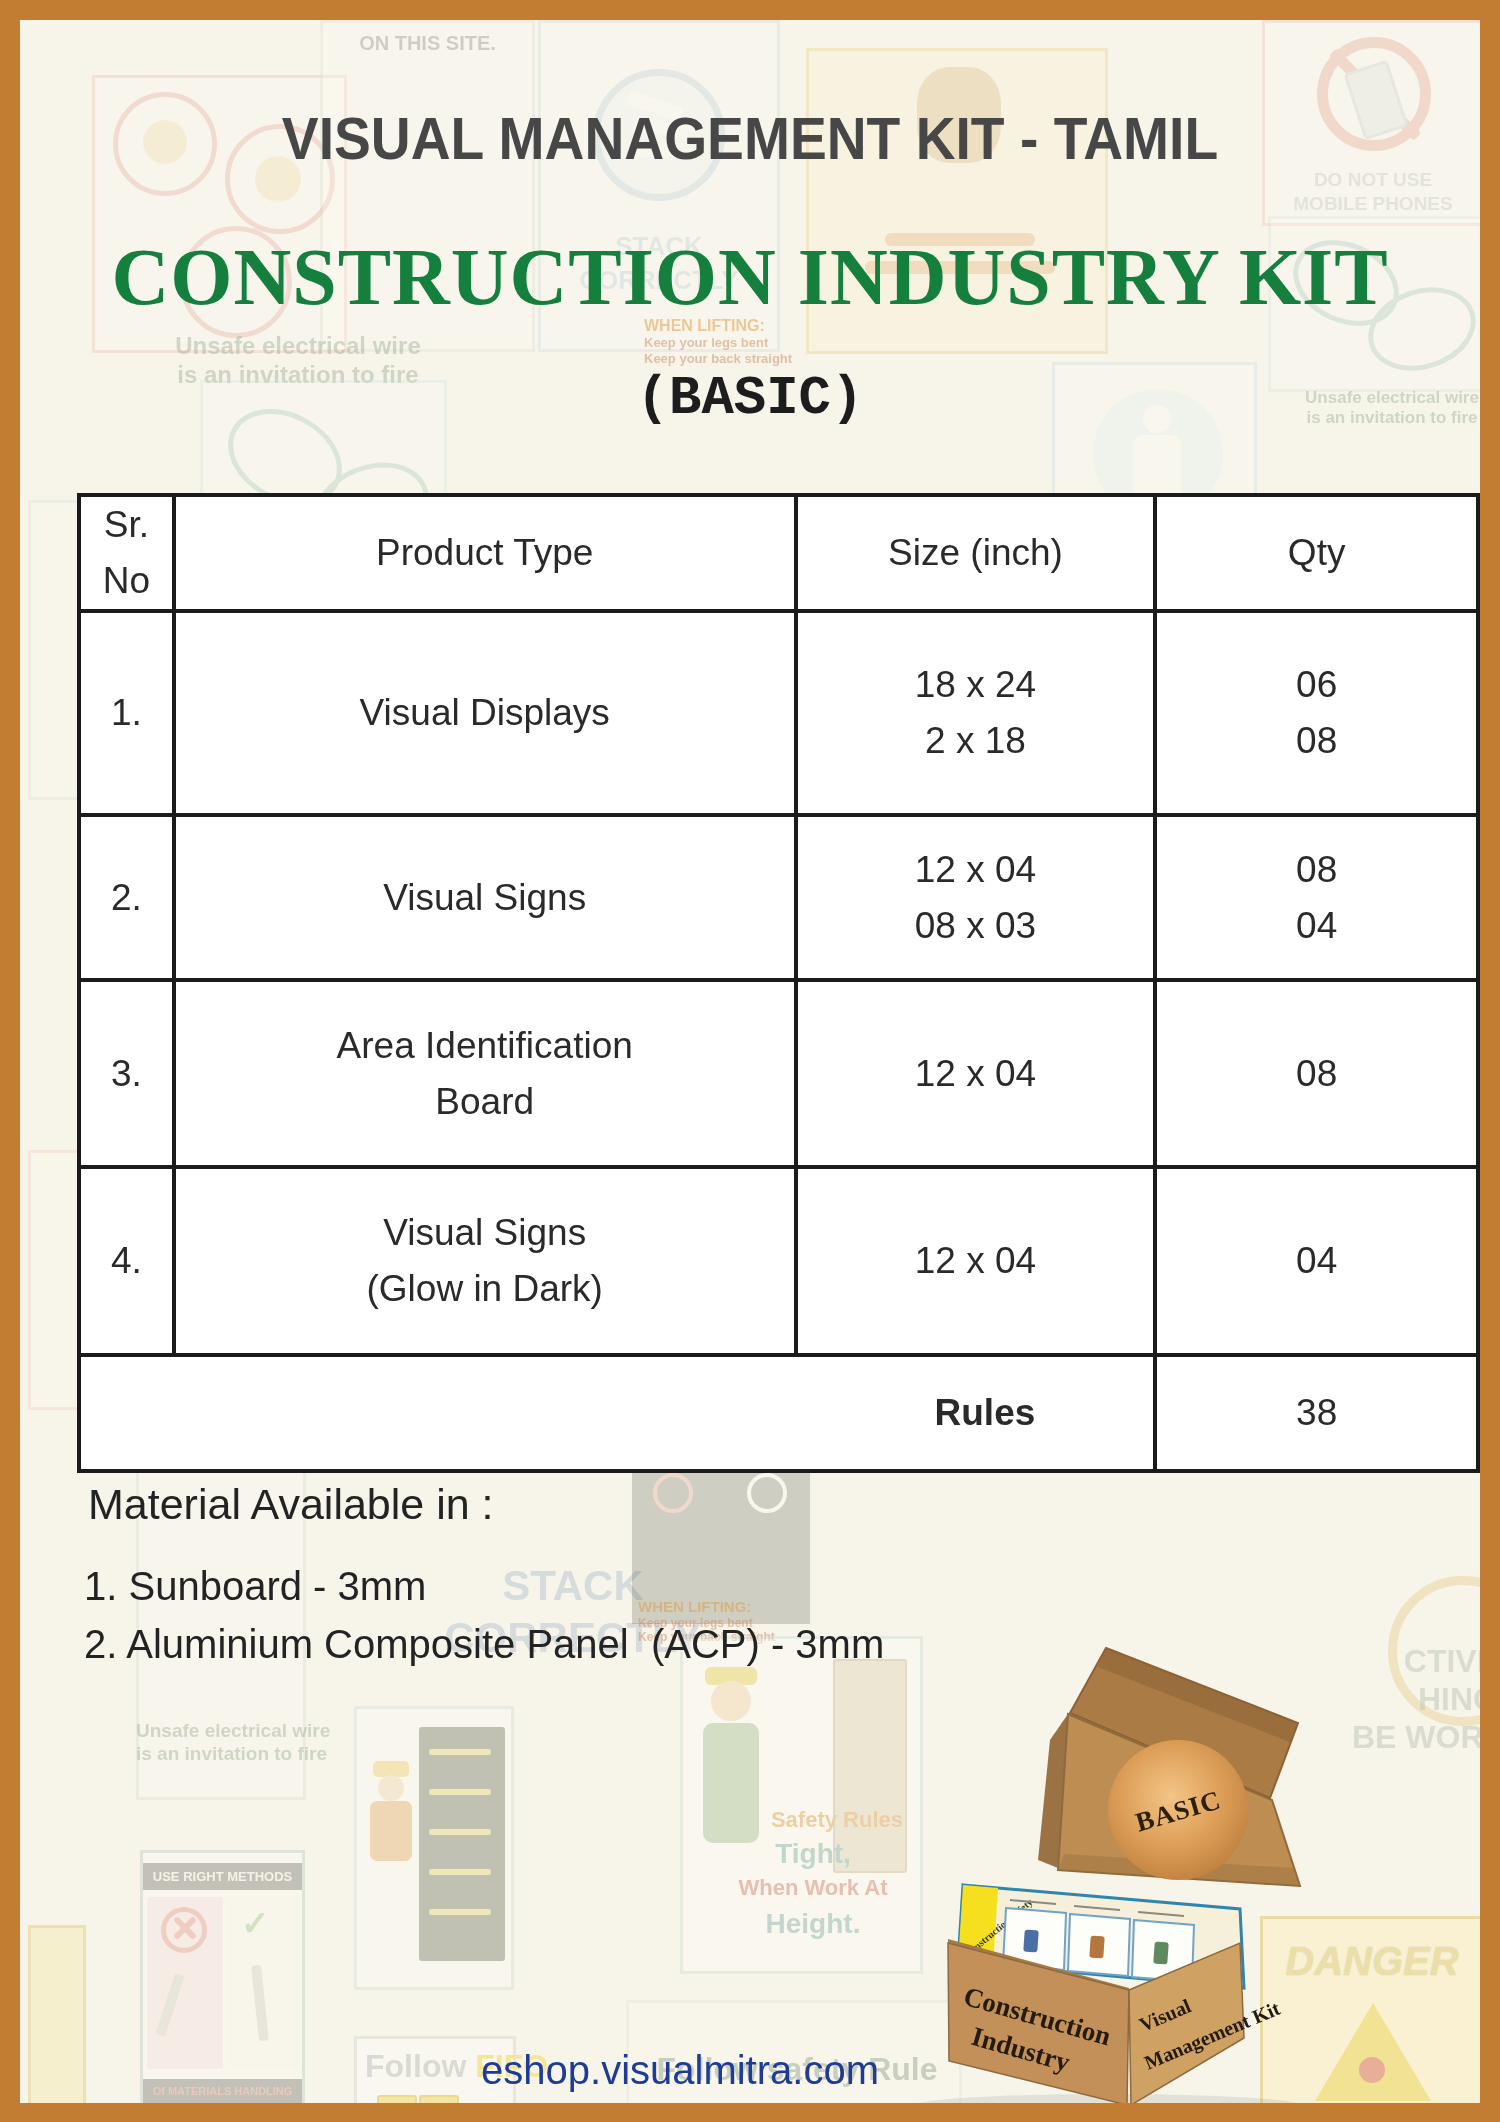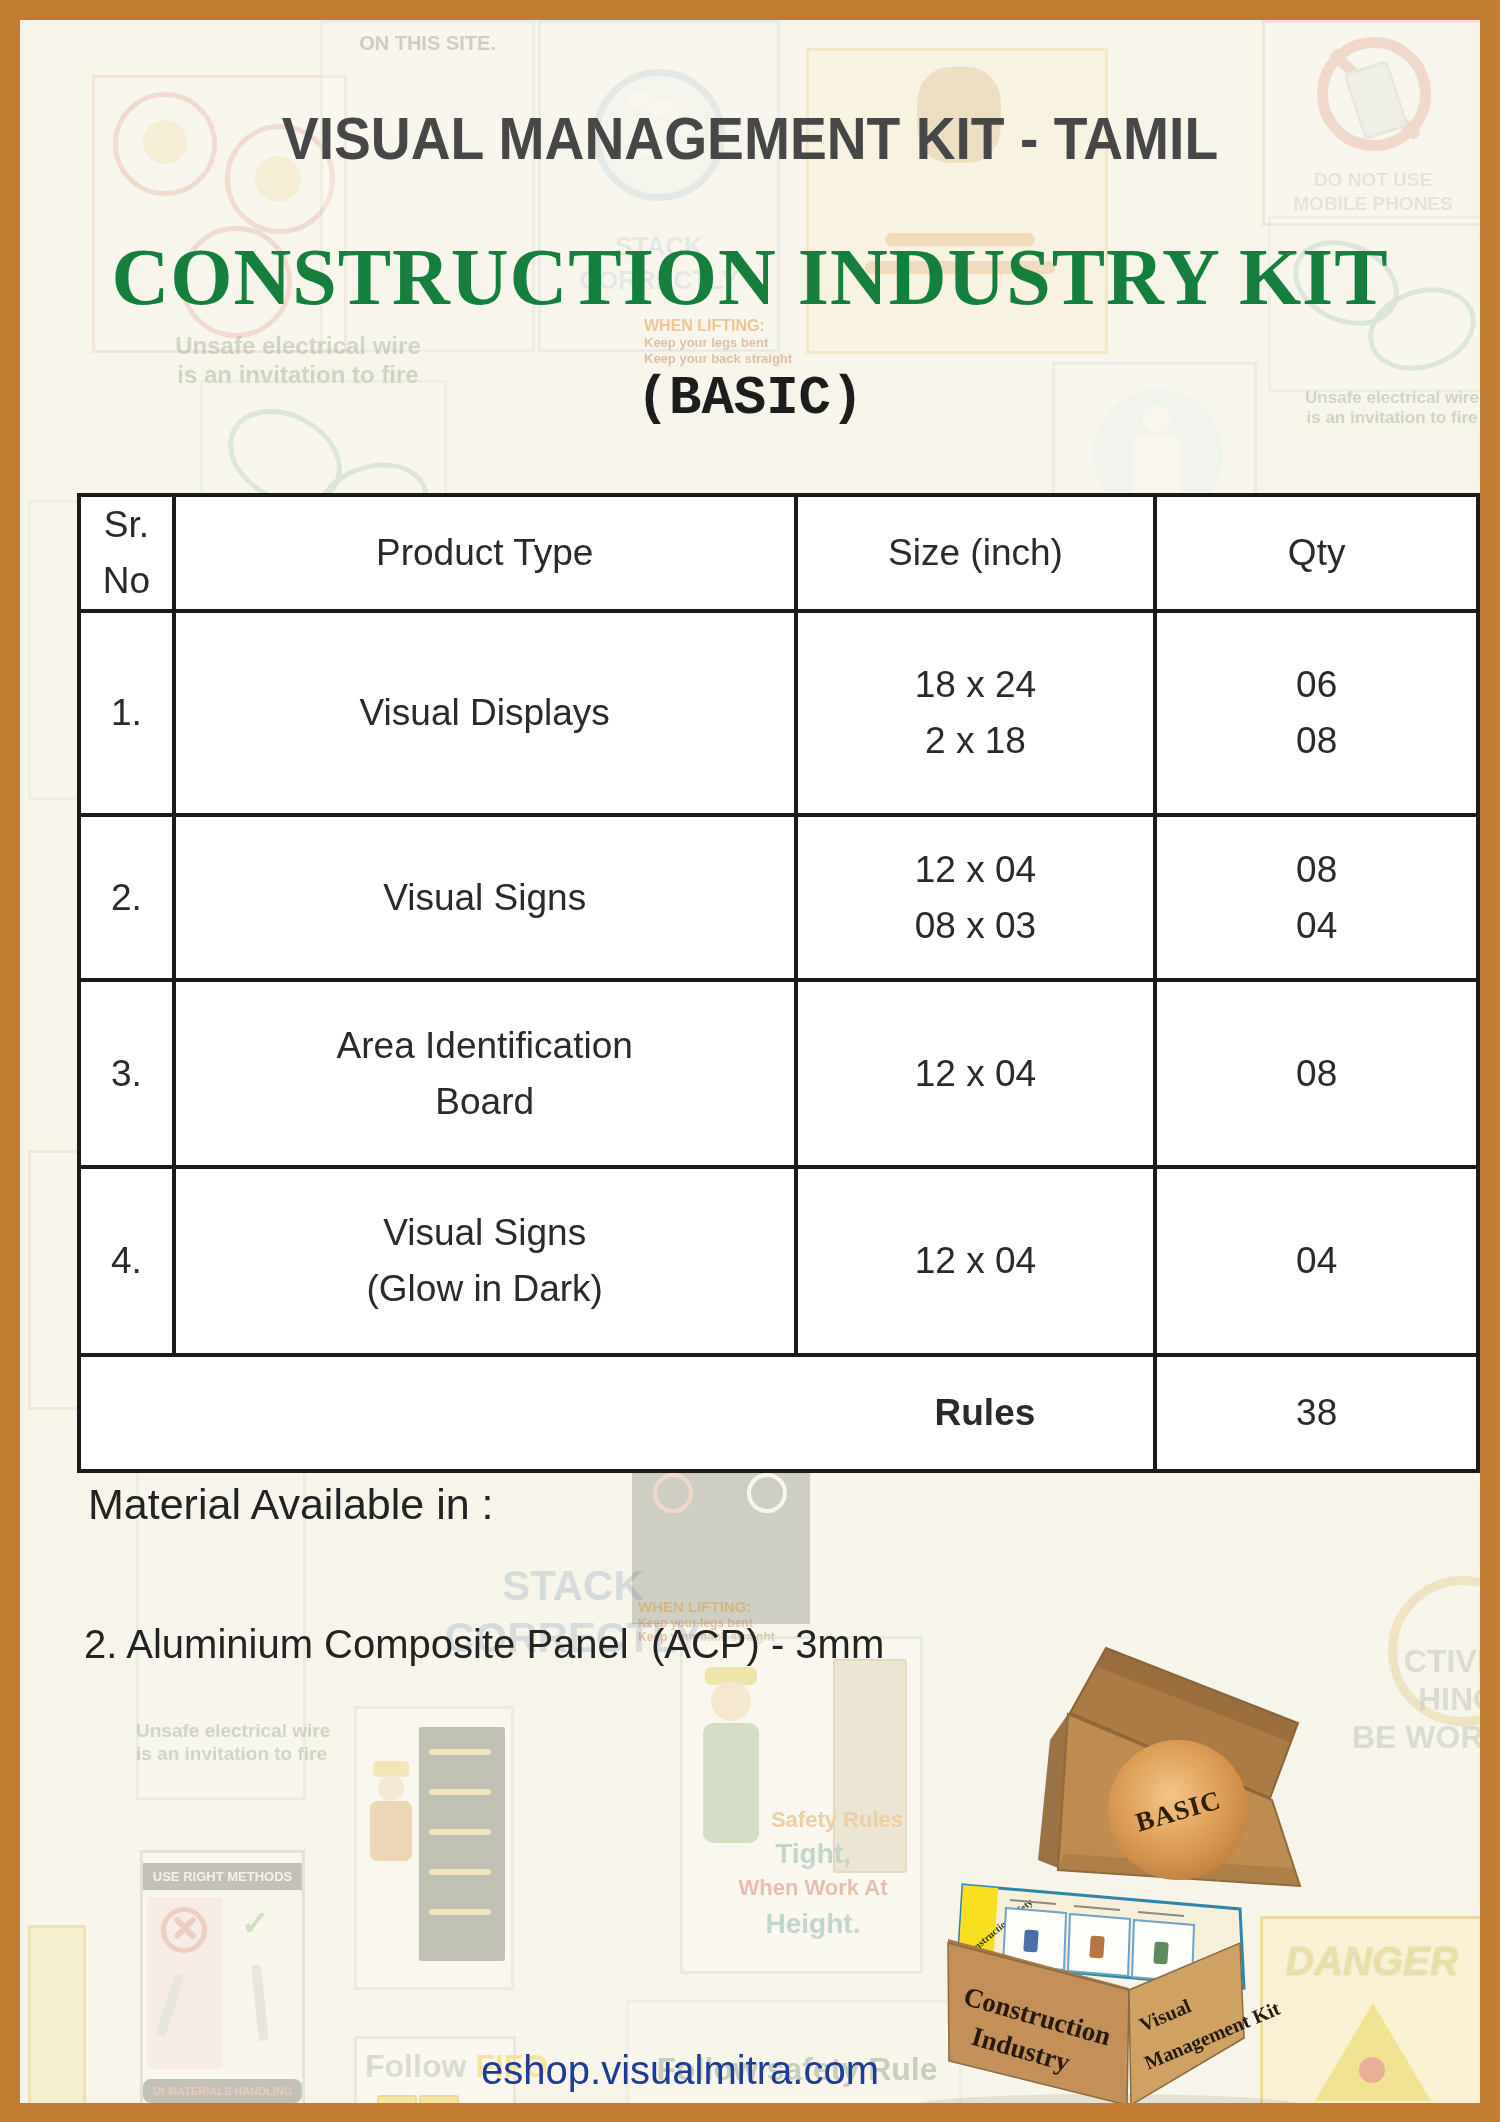--- a/index.html
+++ b/index.html
@@ -126,21 +126,21 @@
     <div class="poster" style="left:120px;top:1830px;width:165px;height:264px;border-color:#a8c2b5;opacity:.3;">
       <span class="bar" style="left:0;top:10px;width:100%;height:27px;background:#4f4f45;border-radius:0;text-align:center;font-size:13px;font-weight:800;color:#f2f2ea;line-height:27px;">USE RIGHT METHODS</span>
       <span class="bar" style="left:4px;top:44px;width:76px;height:172px;background:#f8dcdc;"></span>
       <span class="bar" style="left:84px;top:44px;width:74px;height:172px;background:#fcfcf2;"></span>
       <span class="circ" style="left:18px;top:54px;width:46px;height:46px;border:5px solid #dd7565;"></span>
       <span class="bar" style="left:28px;top:72px;width:28px;height:6px;background:#dd7565;transform:rotate(45deg);"></span>
       <span class="bar" style="left:28px;top:72px;width:28px;height:6px;background:#dd7565;transform:rotate(-45deg);"></span>
       <span class="wm-text" style="left:98px;top:50px;font-size:34px;color:#7fb661;opacity:1;">✓</span>
       <span class="bar" style="left:22px;top:120px;width:10px;height:64px;background:#c9c9bb;transform:rotate(18deg);"></span>
       <span class="bar" style="left:112px;top:112px;width:10px;height:76px;background:#c9c9bb;transform:rotate(-6deg);"></span>
-      <span class="bar" style="left:0;top:226px;width:100%;height:24px;background:#4f4f45;border-radius:8px;text-align:center;font-size:11px;font-weight:800;color:#cf6a58;line-height:24px;">Of MATERIALS HANDLING</span>
+      <span class="bar" style="left:0;top:226px;width:100%;height:24px;background:#4f4f45;border-radius:0;text-align:center;font-size:11px;font-weight:800;color:#cf6a58;line-height:24px;">Of MATERIALS HANDLING</span>
     </div>
 
     <div class="poster" style="left:334px;top:1686px;width:160px;height:284px;border-color:#c5d8cf;opacity:.3;">
       <span class="bar" style="left:62px;top:18px;width:86px;height:234px;background:#454d36;"></span>
       <span class="bar" style="left:72px;top:40px;width:62px;height:6px;background:#e3cc52;"></span>
       <span class="bar" style="left:72px;top:80px;width:62px;height:6px;background:#e3cc52;"></span>
       <span class="bar" style="left:72px;top:120px;width:62px;height:6px;background:#e3cc52;"></span>
       <span class="bar" style="left:72px;top:160px;width:62px;height:6px;background:#e3cc52;"></span>
       <span class="bar" style="left:72px;top:200px;width:62px;height:6px;background:#e3cc52;"></span>
       <span class="bar" style="left:16px;top:52px;width:36px;height:16px;background:#eac33f;border-radius:5px;"></span>
@@ -274,20 +274,21 @@
       </td>
     </tr>
     <tr class="tot">
       <td colspan="3" class="total-cell">Rules</td>
       <td>38</td>
     </tr>
   </tbody>
     </table>
 
   <div class="mat-h">Material Available in :</div>
+  <div class="mat-i" style="top:1544px;">1. Sunboard - 3mm</div>
   <div class="mat-i" style="top:1602px;">2. Aluminium Composite Panel  (ACP) - 3mm</div>
 
   <svg class="boxsvg" width="520" height="500" viewBox="0 0 520 500">
     <defs>
       <radialGradient id="copper" cx="45%" cy="40%" r="65%">
         <stop offset="0%" stop-color="#f3c587"></stop>
         <stop offset="55%" stop-color="#dd9f58"></stop>
         <stop offset="100%" stop-color="#bd7f3d"></stop>
       </radialGradient>
     </defs>

